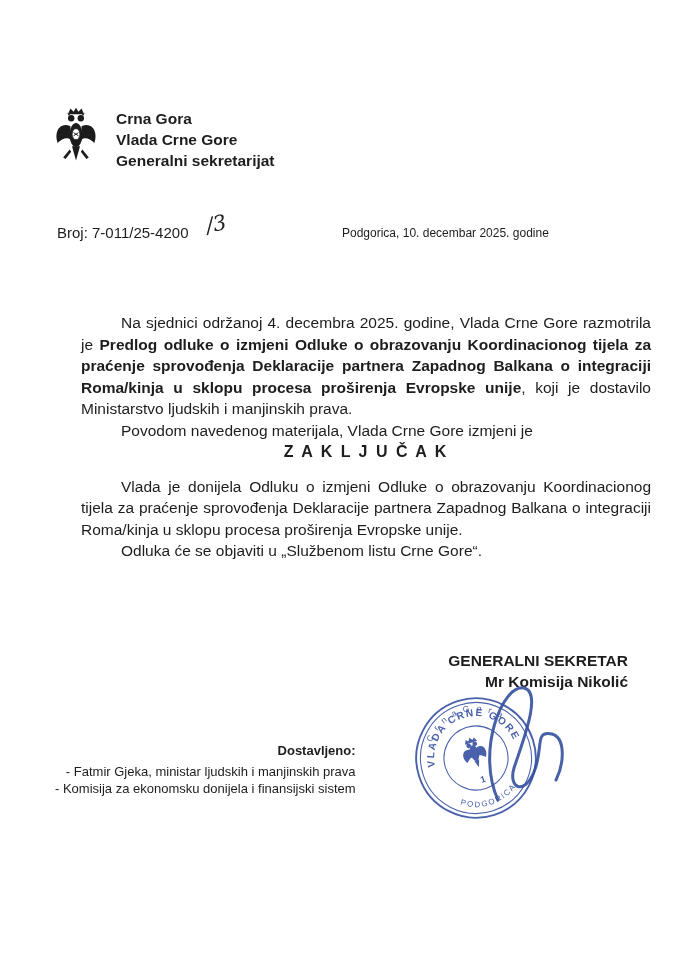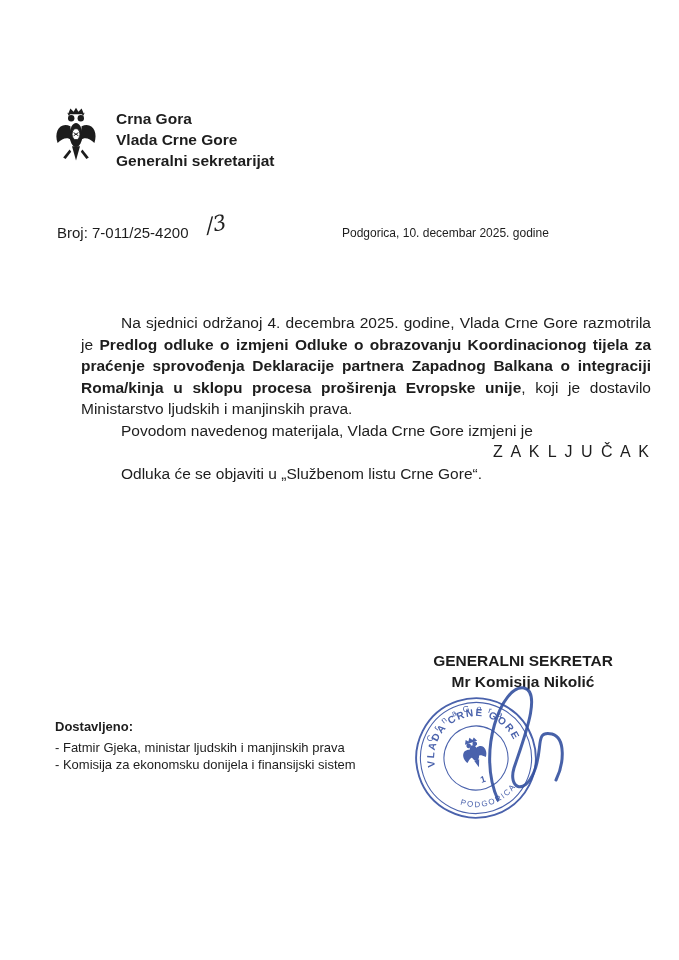--- a/index.html
+++ b/index.html
@@ -28,29 +28,29 @@
   .place-date{position:absolute;left:342px;top:226px;font-size:12px;}
   
   .body{
     position:absolute;left:55px;top:312px;width:570px;
     font-size:15.5px;line-height:21.5px;text-align:justify;margin-left:26px;
   }
   .body p{margin:0;text-indent:40px;}
   .bold{font-weight:bold;}
   .heading{
     margin:13px 0 14px 0;
-    text-align:right;font-weight:normal;font-size:16px;
+    text-align:center;font-weight:bold;font-size:16px;
     letter-spacing:2px;text-indent:0 !important;
   }
   .mt{margin-top:13px !important;}
   
-  .sign-block{position:absolute;left:418px;top:650px;width:210px;text-align:center;}
+  .sign-block{position:absolute;left:418px;top:650px;width:210px;text-align:right;}
   .sign-block div{font-weight:bold;font-size:15.5px;line-height:21px;}
   
-  .distribution{position:absolute;left:55px;top:718px;font-size:13px;line-height:17px;}
+  .distribution{position:absolute;left:55px;top:742px;font-size:13px;line-height:17px;text-align:right;}
   .distribution .label{font-weight:bold;margin-bottom:4px;}
   
   .stamp-wrap{
     position:absolute;left:412px;top:694px;width:128px;height:128px;
     transform:rotate(-18deg);opacity:.92;
   }
   .sig-squiggle{position:absolute;left:468px;top:672px;width:110px;height:150px;}
 </style>
 </head>
 <body>
@@ -83,20 +83,21 @@
   </div>
 
   <div class="ref-number">Broj: 7-011/25-4200</div>
   <div class="handwritten">/3</div>
   <div class="place-date">Podgorica, 10. decembar 2025. godine</div>
 
   <div class="body">
     <p><span>Na sjednici održanoj 4. decembra 2025. godine, Vlada Crne Gore razmotrila je </span><span class="bold">Predlog odluke o izmjeni Odluke o obrazovanju Koordinacionog tijela za praćenje sprovođenja Deklaracije partnera Zapadnog Balkana o integraciji Roma/kinja u sklopu procesa proširenja Evropske unije</span><span>, koji je dostavilo Ministarstvo ljudskih i manjinskih prava.</span></p>
     <p>Povodom navedenog materijala, Vlada Crne Gore izmjeni je</p>
     <p class="heading">Z A K L J U Č A K</p>
+    <p class="mt">Vlada je donijela Odluku o izmjeni Odluke o obrazovanju Koordinacionog tijela za praćenje sprovođenja Deklaracije partnera Zapadnog Balkana o integraciji Roma/kinja u sklopu procesa proširenja Evropske unije.</p>
     <p>Odluka će se objaviti u „Službenom listu Crne Gore“.</p>
   </div>
 
   <div class="sign-block">
     <div>GENERALNI SEKRETAR</div>
     <div>Mr Komisija Nikolić</div>
   </div>
 
   <div class="stamp-wrap">
     <svg viewBox="0 0 120 120" width="128" height="128" aria-hidden="true">

